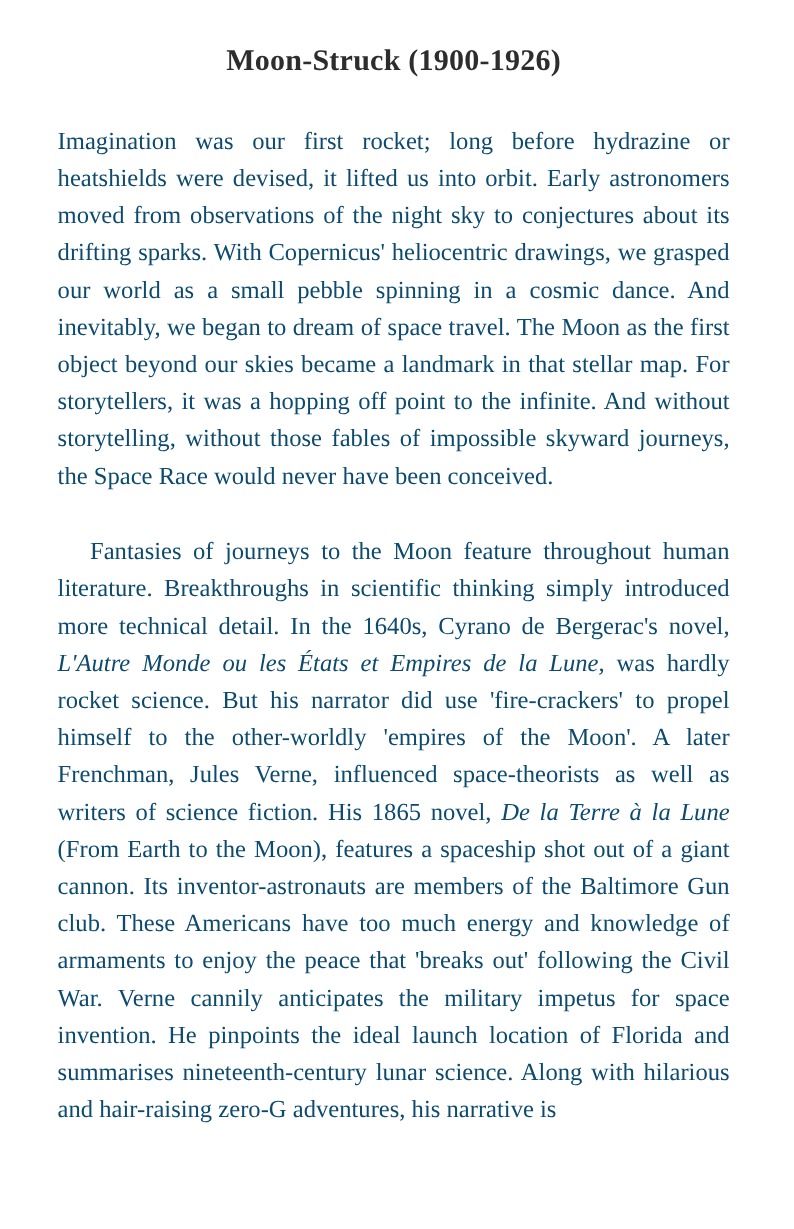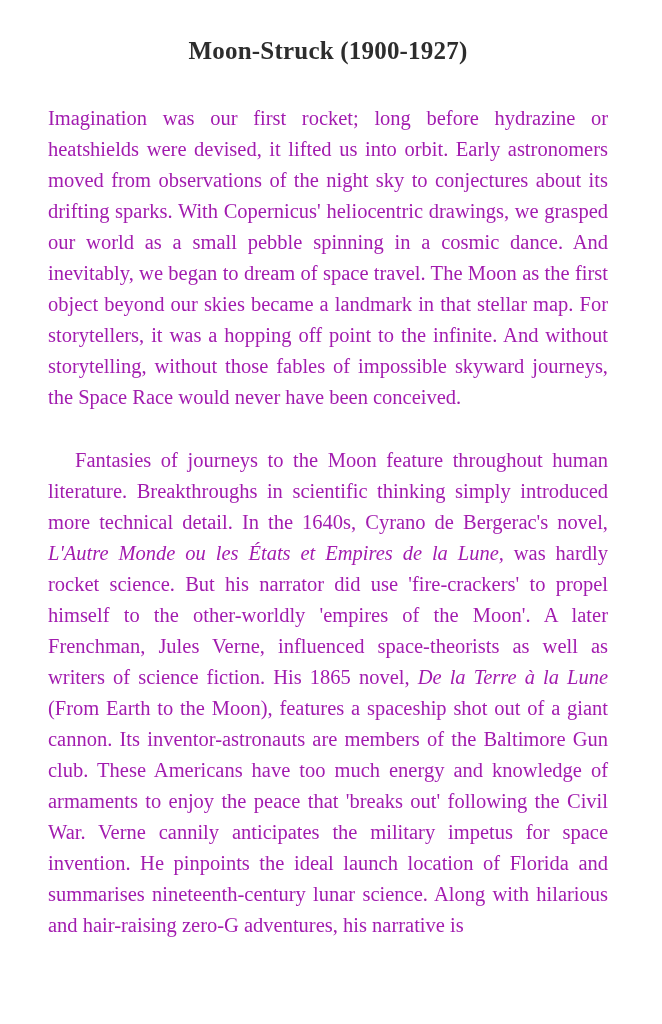--- a/index.html
+++ b/index.html
@@ -24,32 +24,32 @@
     font-weight: bold;
     text-align: center;
     letter-spacing: 0.2px;
     color: #2d2d2d;
   }
   .body-para {
     margin: 0;
     font-size: 20.5px;
     line-height: 31px;
     text-align: justify;
-    color: #a21caf;
+    color: #0c4a6e;
   }
   .body-para.indented {
     margin-top: 32px;
     text-indent: 27px;
   }
   .body-para em {
     font-style: italic;
   }
 </style>
 </head>
 <body>
 
 <div class="page">
-  <h1 class="chapter-title">Moon-Struck (1900-1927)</h1>
+  <h1 class="chapter-title">Moon-Struck (1900-1926)</h1>
 
   <p class="body-para"><span>Imagination was our first rocket; long before hydrazine or heatshields were devised, it lifted us into orbit. Early astronomers moved from observations of the night sky to conjectures about its drifting sparks. With Copernicus' heliocentric drawings, we grasped our world as a small pebble spinning in a cosmic dance. And inevitably, we began to dream of space travel. The Moon as the first object beyond our skies became a landmark in that stellar map. For storytellers, it was a hopping off point to the infinite. And without storytelling, without those fables of impossible skyward journeys, the Space Race would never have been conceived.</span></p>
 
   <p class="body-para indented"><span>Fantasies of journeys to the Moon feature throughout human literature. Breakthroughs in scientific thinking simply introduced more technical detail. In the 1640s, Cyrano de Bergerac's novel, </span><em>L'Autre Monde ou les États et Empires de la Lune,</em><span> was hardly rocket science. But his narrator did use 'fire-crackers' to propel himself to the other-worldly 'empires of the Moon'. A later Frenchman, Jules Verne, influenced space-theorists as well as writers of science fiction. His 1865 novel, </span><em>De la Terre à la Lune</em><span> (From Earth to the Moon), features a spaceship shot out of a giant cannon. Its inventor-astronauts are members of the Baltimore Gun club. These Americans have too much energy and knowledge of armaments to enjoy the peace that 'breaks out' following the Civil War. Verne cannily anticipates the military impetus for space invention. He pinpoints the ideal launch location of Florida and summarises nineteenth-century lunar science. Along with hilarious and hair-raising zero-G adventures, his narrative is</span></p>
 </div>
 
 </body></html>

